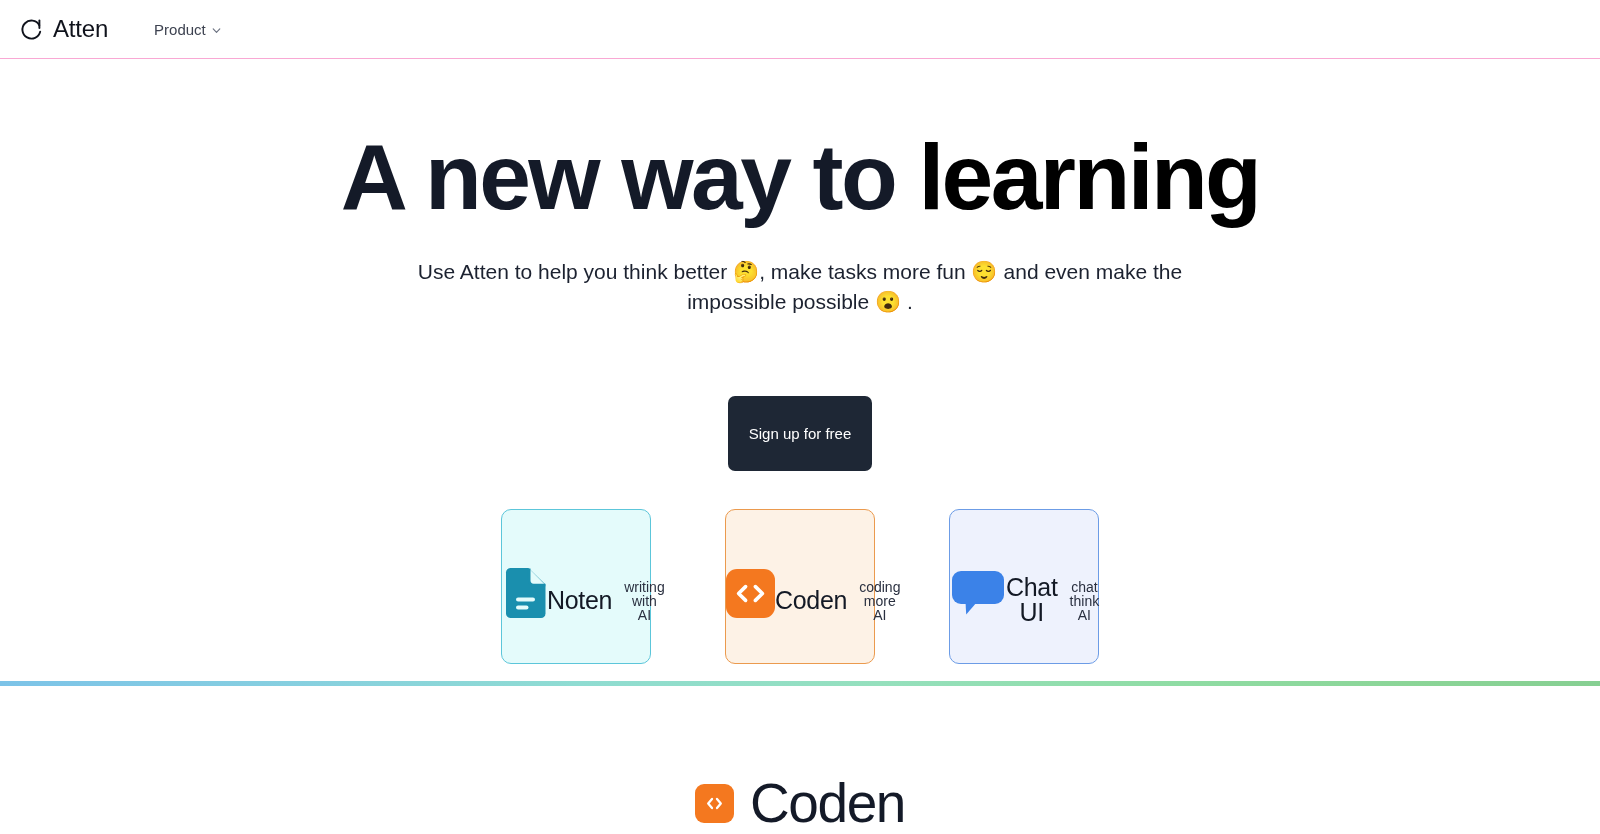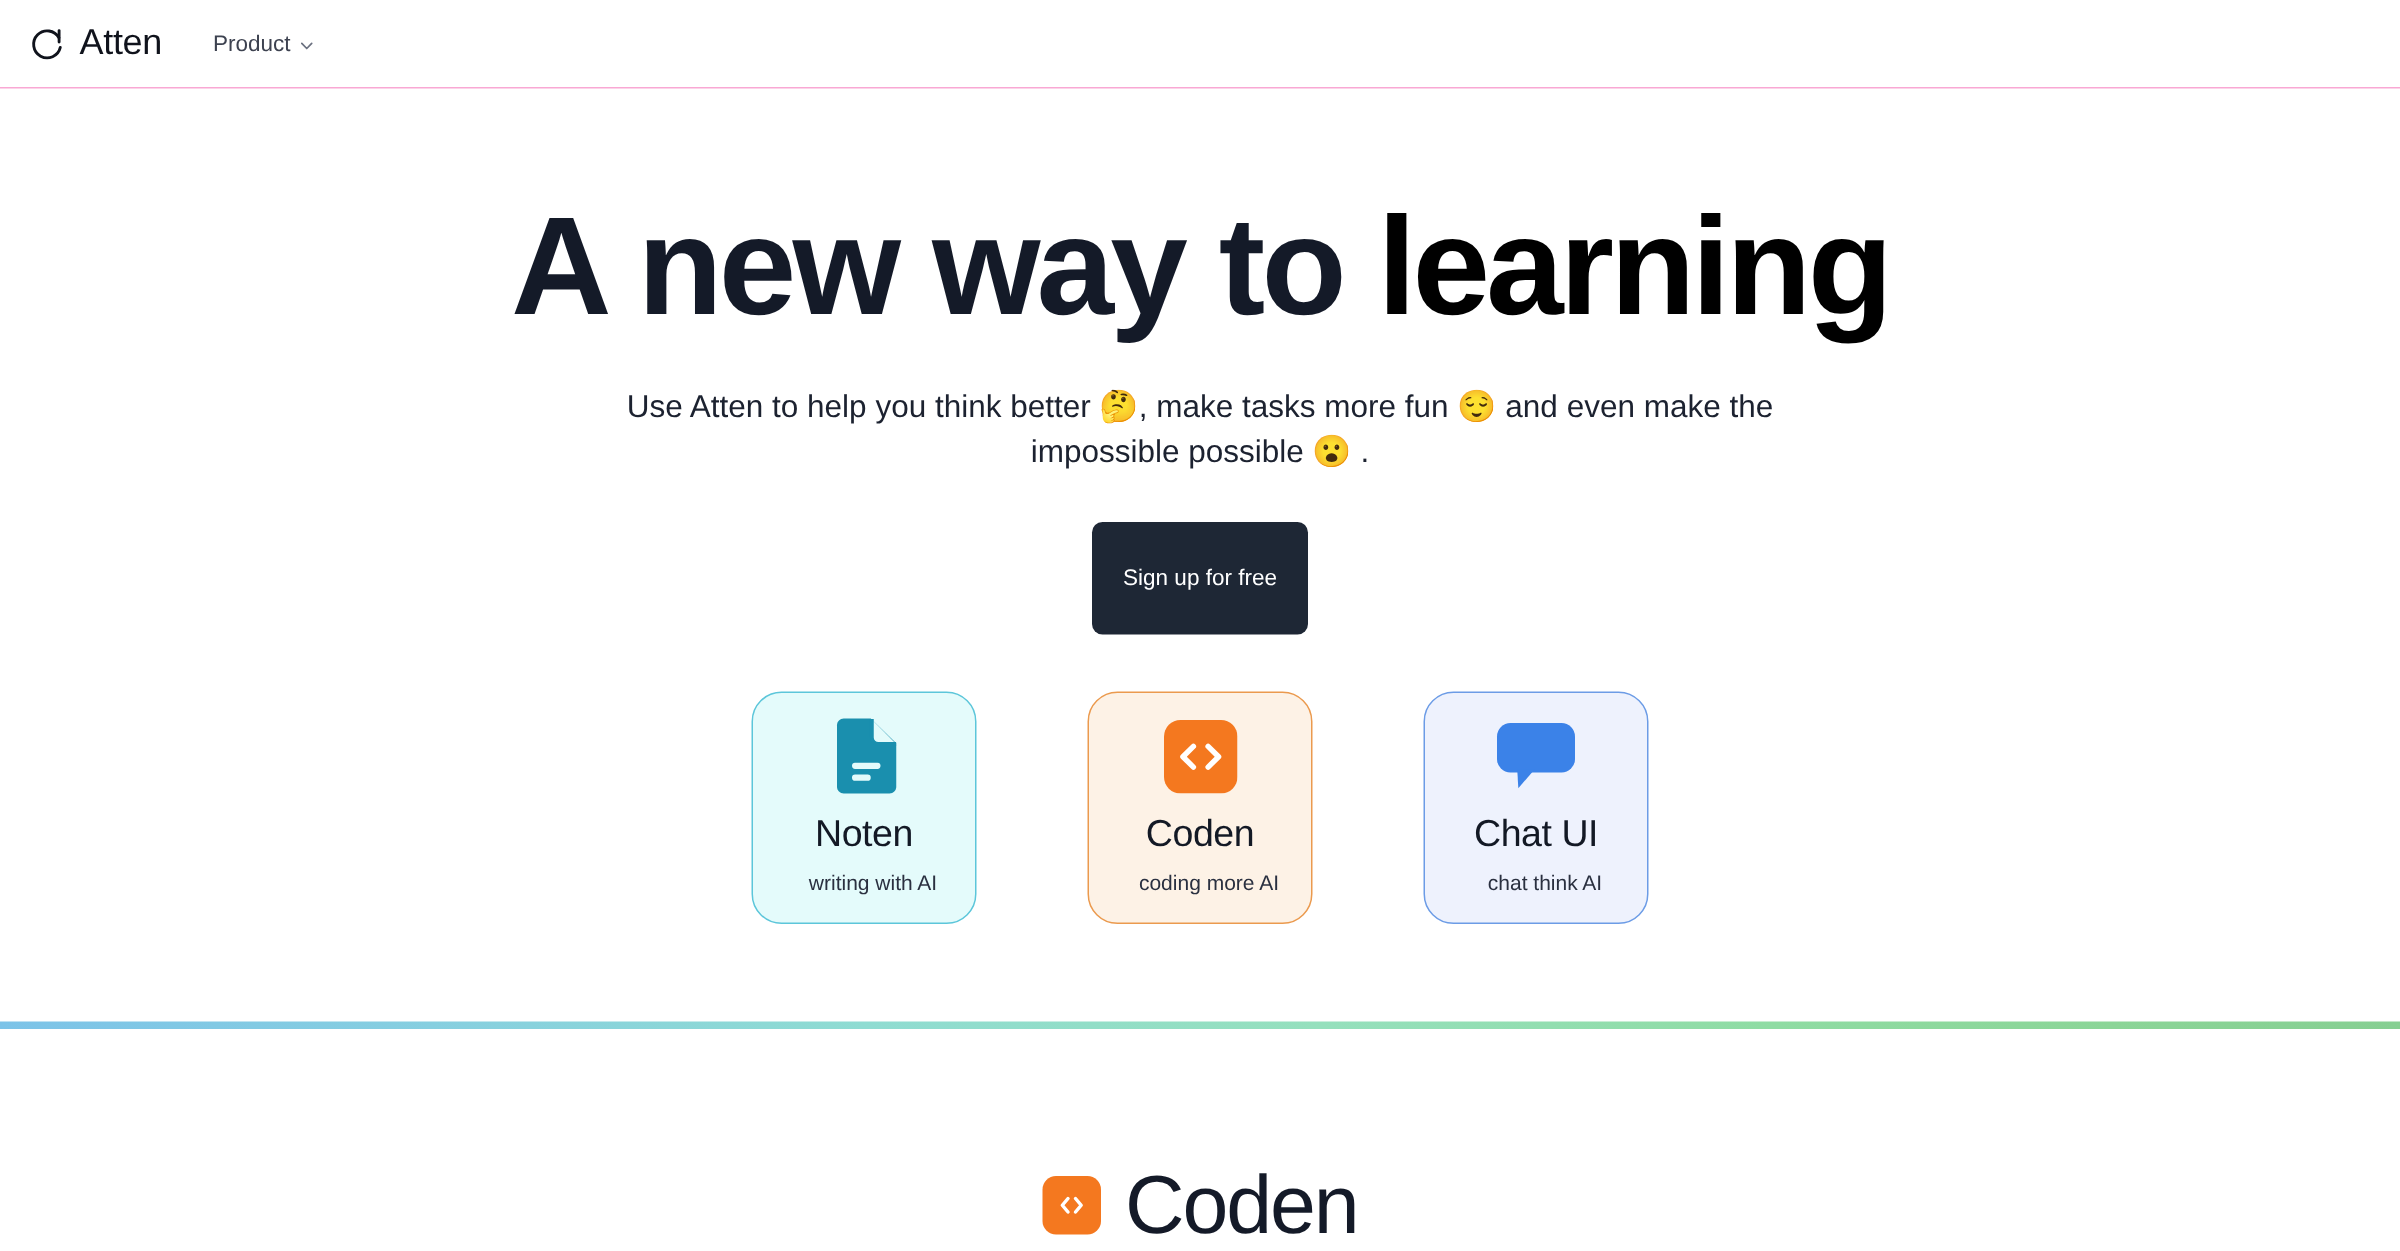--- a/index.html
+++ b/index.html
@@ -33,21 +33,21 @@
   .brand-mark { width: 24px; height: 24px; display: block; }
   .brand-name {
     font-size: 24px;
     color: #10131c;
     letter-spacing: -0.2px;
     line-height: 1;
   }
   .nav {
     display: flex;
     align-items: center;
-    margin-left: 32px;
+    margin-left: 44px;
   }
   .nav-item {
     display: flex;
     align-items: center;
     gap: 5px;
     font-size: 15px;
     color: #3d4250;
     cursor: pointer;
     padding: 6px 2px;
   }
@@ -110,36 +110,37 @@
   .btn-cta {
     background: #1e2735;
     color: #ffffff;
     font-size: 15px;
     border: none;
     border-radius: 7px;
     padding: 30px 21px;
     cursor: pointer;
     font-family: inherit;
     line-height: 1;
+    margin-top: 48px;
   }
 
   
   .cards {
     margin-top: 38px;
     display: flex;
     justify-content: center;
     gap: 74px;
   }
   .card {
     width: 150px;
     height: 155px;
-    border-radius: 20px;
+    border-radius: 10px;
     border: 1px solid transparent;
     display: flex;
-    flex-direction: column;
+    flex-direction: row;
     align-items: center;
     justify-content: flex-start;
     padding-top: 18px;
     cursor: pointer;
   }
   .card-icon { height: 54px; display: flex; align-items: center; justify-content: center; }
   .card-title {
     margin-top: 10px;
     font-size: 25px;
     color: #131925;

